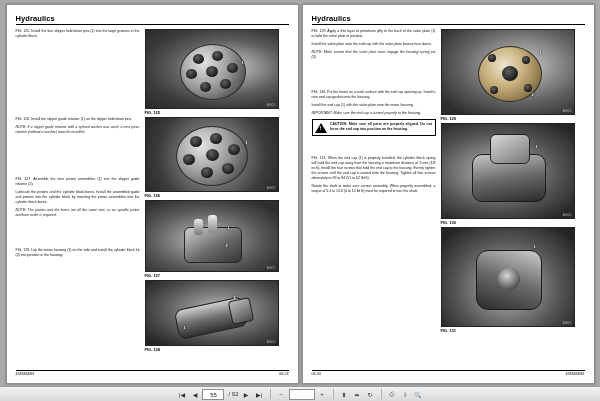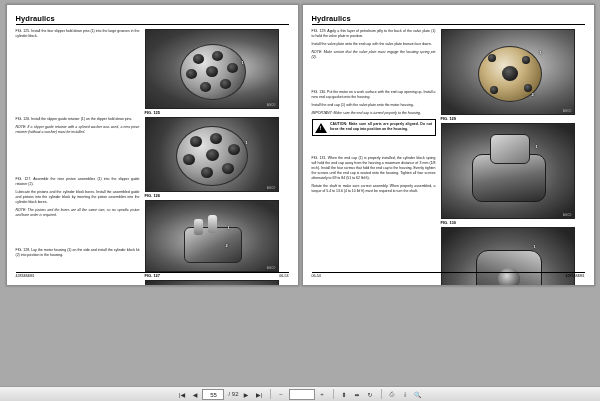--- a/index.html
+++ b/index.html
@@ -22,21 +22,21 @@
     display: flex;
     justify-content: center;
     align-items: flex-start;
     gap: 3px;
     padding: 4px 2px 0 2px;
     overflow: hidden;
   }
   .page {
     background: #ffffff;
     width: 293px;
-    height: 282px;
+    height: 380px;
     position: relative;
     border: 1px solid #8d8d8d;
     box-shadow: 0 0 2px rgba(0,0,0,0.35);
     overflow: hidden;
   }
   .page-inner {
     position: absolute;
     left: 9px; right: 9px; top: 7px; bottom: 14px;
   }
   .pg-head {

